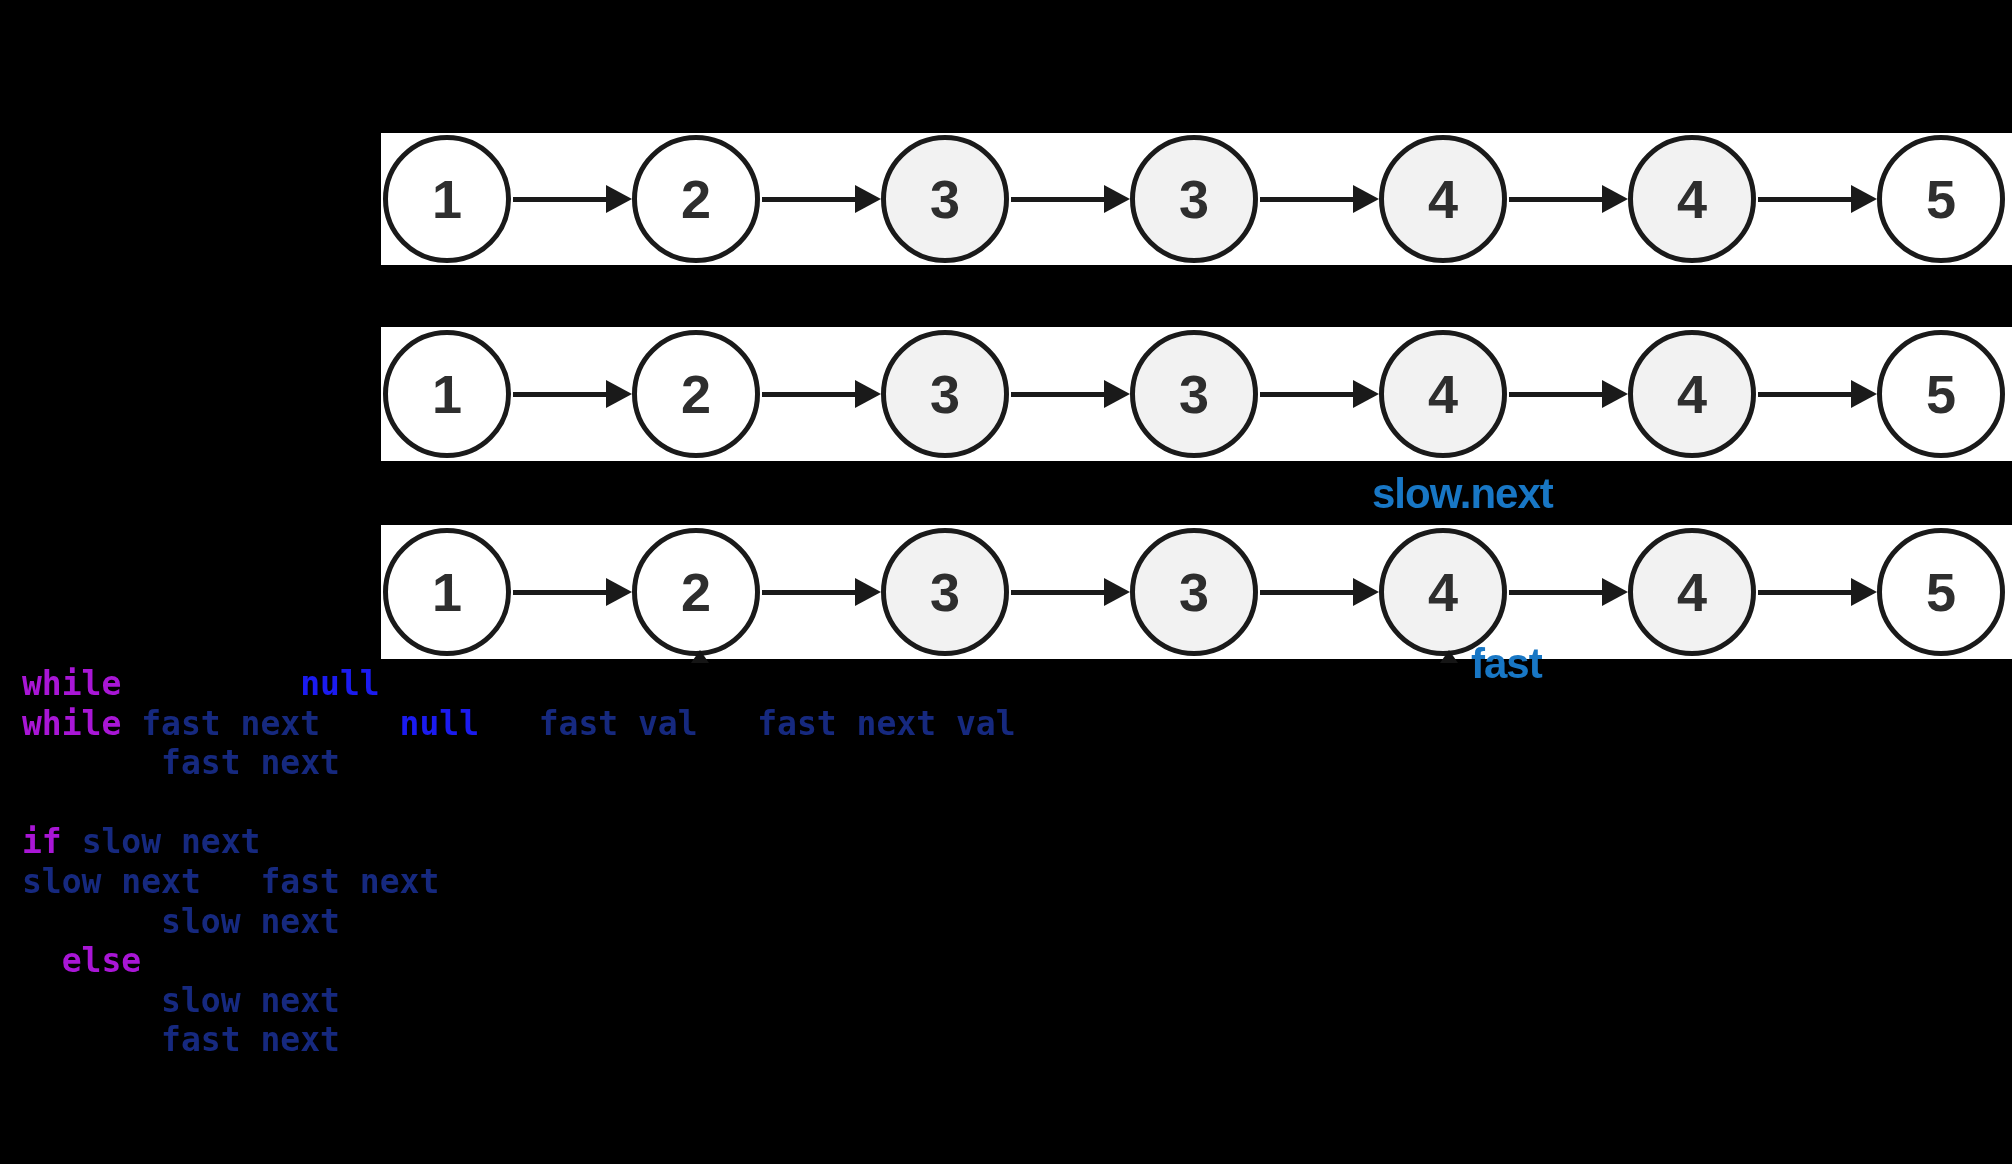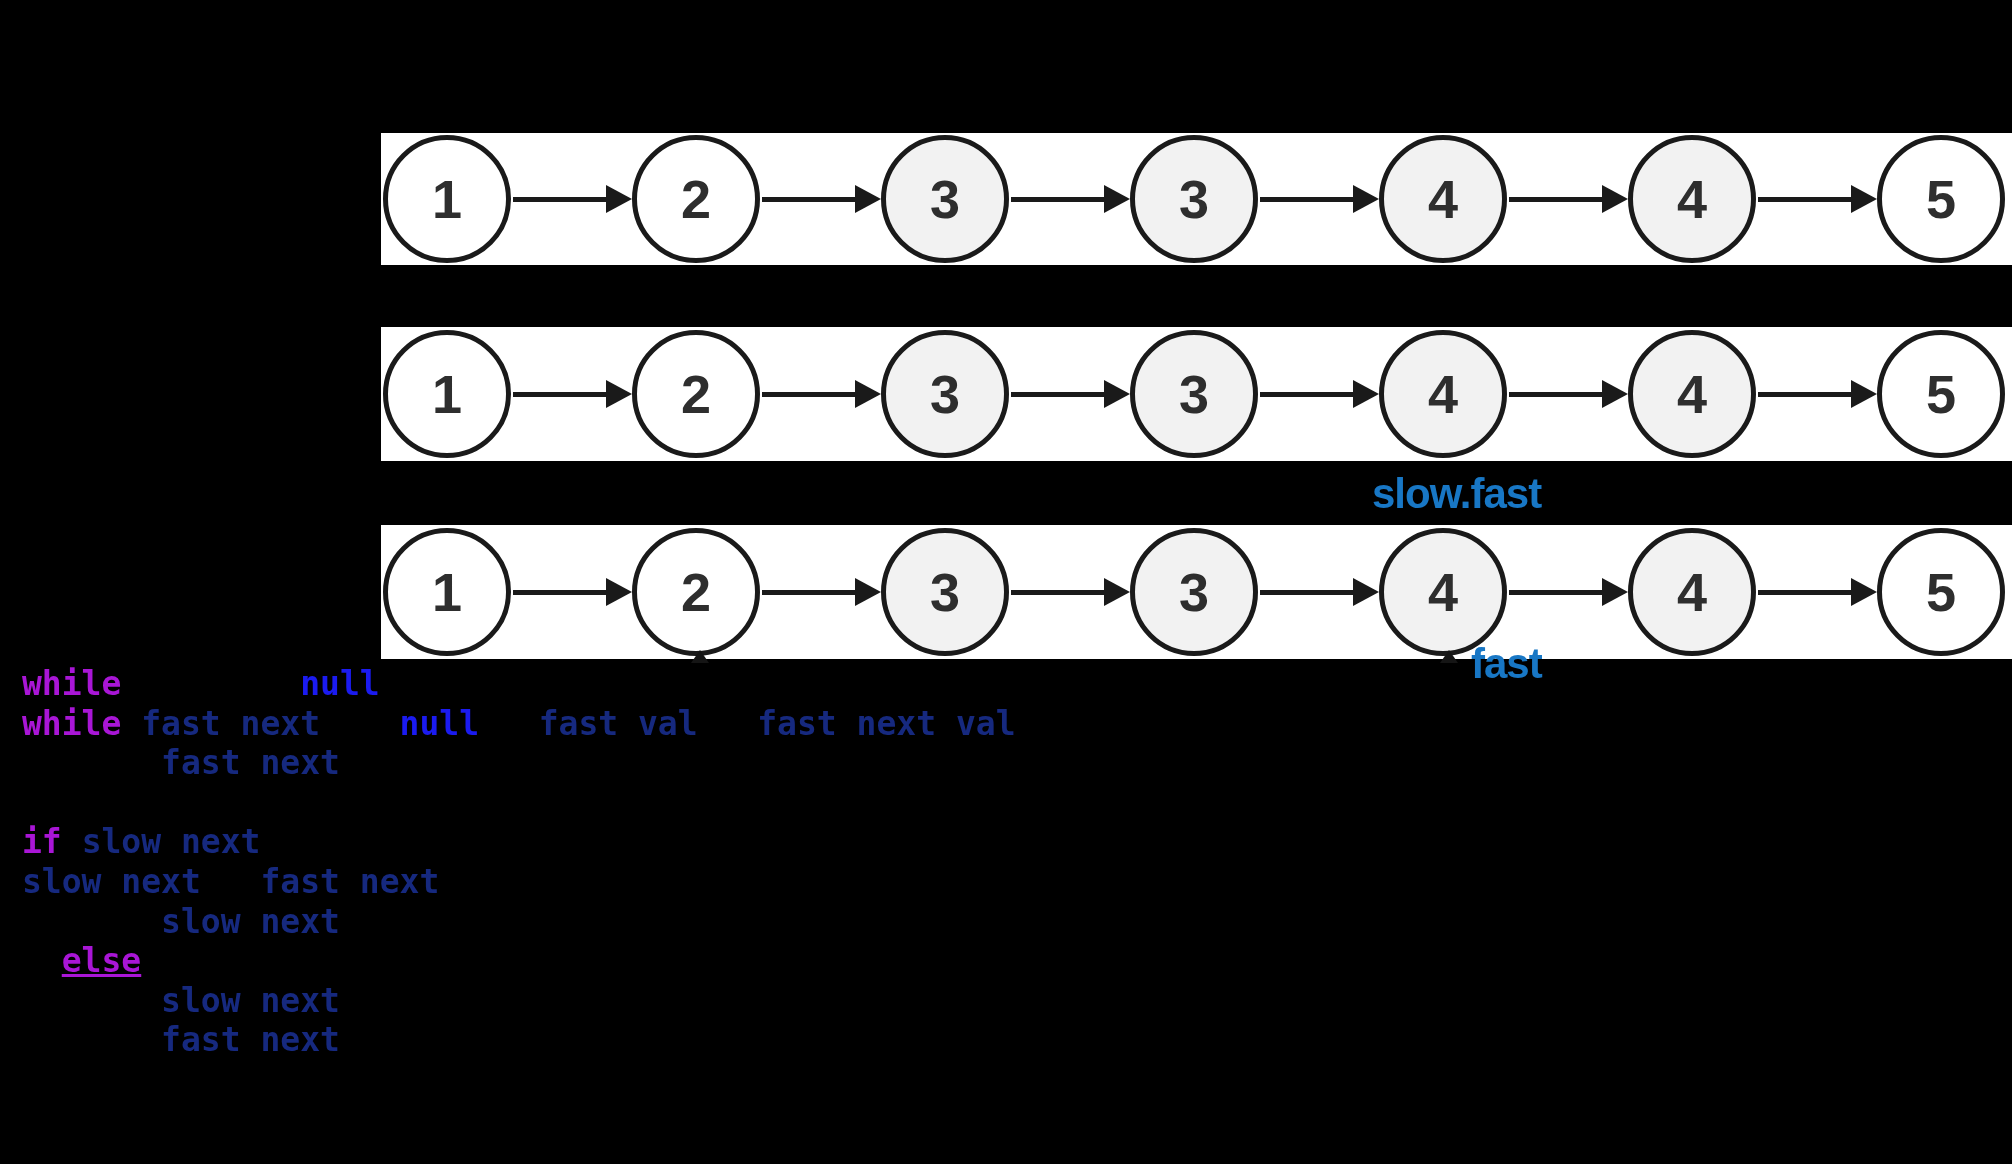--- a/index.html
+++ b/index.html
@@ -108,26 +108,26 @@
       <div class="arrow-line" style="left: 1509px; top: 590px; width: 93px; background: rgb(26, 26, 26);"></div>
       <div class="arrow-head" style="left: 1602px; top: 578px; border-left-color: rgb(26, 26, 26);"></div>
       <div class="node" style="left: 1379px; top: 528px; background: rgb(242, 242, 242); border-color: rgb(26, 26, 26); color: rgb(46, 46, 46);">4</div>
       <div class="arrow-line" style="left: 1758px; top: 590px; width: 93px; background: rgb(26, 26, 26);"></div>
       <div class="arrow-head" style="left: 1851px; top: 578px; border-left-color: rgb(26, 26, 26);"></div>
       <div class="node" style="left: 1628px; top: 528px; background: rgb(242, 242, 242); border-color: rgb(26, 26, 26); color: rgb(46, 46, 46);">4</div>
       <div class="node" style="left: 1877px; top: 528px; background: rgb(255, 255, 255); border-color: rgb(26, 26, 26); color: rgb(46, 46, 46);">5</div>
       <div class="caret" style="left: 691px; top: 650px;"></div>
       <div class="caret" style="left: 1440px; top: 650px;"></div>
     </div>
-  <div class="dlabel" id="label-slownext" style="left: 1372px; top: 470px; color: rgb(24, 119, 197);">slow.fast</div>
+  <div class="dlabel" id="label-slownext" style="left: 1372px; top: 470px; color: rgb(24, 119, 197);">slow.next</div>
   <div class="dlabel" id="label-fast" style="left: 1471px; top: 640px; color: rgb(24, 119, 197);">fast</div>
   <pre id="code" style="left: 22px; top: 664px; font-size: 33px; line-height: 39.6px;"><span style="color: rgb(169, 22, 214);">while</span><span style="color: rgb(0, 0, 0);">         </span><span style="color: rgb(27, 27, 240);">null</span>
 <span style="color: rgb(169, 22, 214);">while</span><span style="color: rgb(0, 0, 0);"> </span><span style="color: rgb(22, 41, 127);">fast</span><span style="color: rgb(0, 0, 0);"> </span><span style="color: rgb(22, 41, 127);">next</span><span style="color: rgb(0, 0, 0);">    </span><span style="color: rgb(27, 27, 240);">null</span><span style="color: rgb(0, 0, 0);">   </span><span style="color: rgb(22, 41, 127);">fast</span><span style="color: rgb(0, 0, 0);"> </span><span style="color: rgb(22, 41, 127);">val</span><span style="color: rgb(0, 0, 0);">   </span><span style="color: rgb(22, 41, 127);">fast</span><span style="color: rgb(0, 0, 0);"> </span><span style="color: rgb(22, 41, 127);">next</span><span style="color: rgb(0, 0, 0);"> </span><span style="color: rgb(22, 41, 127);">val</span>
 <span style="color: rgb(0, 0, 0);">       </span><span style="color: rgb(22, 41, 127);">fast</span><span style="color: rgb(0, 0, 0);"> </span><span style="color: rgb(22, 41, 127);">next</span>
 
 <span style="color: rgb(169, 22, 214);">if</span><span style="color: rgb(0, 0, 0);"> </span><span style="color: rgb(22, 41, 127);">slow</span><span style="color: rgb(0, 0, 0);"> </span><span style="color: rgb(22, 41, 127);">next</span>
 <span style="color: rgb(22, 41, 127);">slow</span><span style="color: rgb(0, 0, 0);"> </span><span style="color: rgb(22, 41, 127);">next</span><span style="color: rgb(0, 0, 0);">   </span><span style="color: rgb(22, 41, 127);">fast</span><span style="color: rgb(0, 0, 0);"> </span><span style="color: rgb(22, 41, 127);">next</span>
 <span style="color: rgb(0, 0, 0);">       </span><span style="color: rgb(22, 41, 127);">slow</span><span style="color: rgb(0, 0, 0);"> </span><span style="color: rgb(22, 41, 127);">next</span>
-<span style="color: rgb(0, 0, 0);">  </span><span style="color: rgb(169, 22, 214); text-decoration: underline;">else</span>
+<span style="color: rgb(0, 0, 0);">  </span><span style="color: rgb(169, 22, 214);">else</span>
 <span style="color: rgb(0, 0, 0);">       </span><span style="color: rgb(22, 41, 127);">slow</span><span style="color: rgb(0, 0, 0);"> </span><span style="color: rgb(22, 41, 127);">next</span>
 <span style="color: rgb(0, 0, 0);">       </span><span style="color: rgb(22, 41, 127);">fast</span><span style="color: rgb(0, 0, 0);"> </span><span style="color: rgb(22, 41, 127);">next</span>
 </pre>
 </div>
 
 </body></html>

